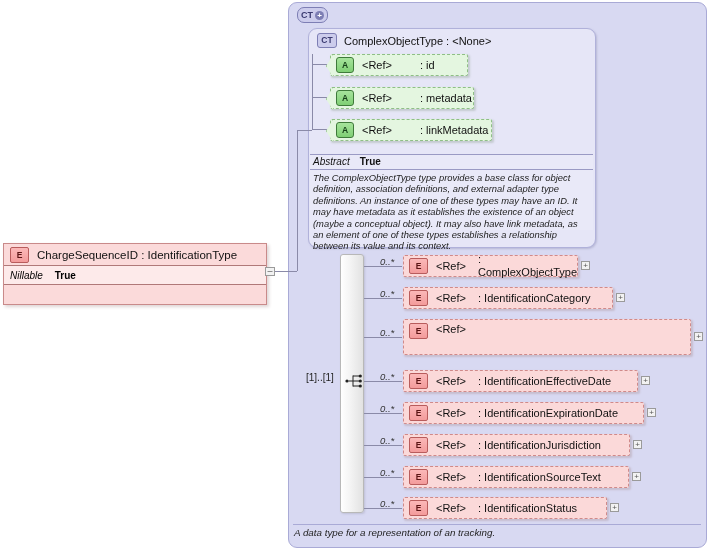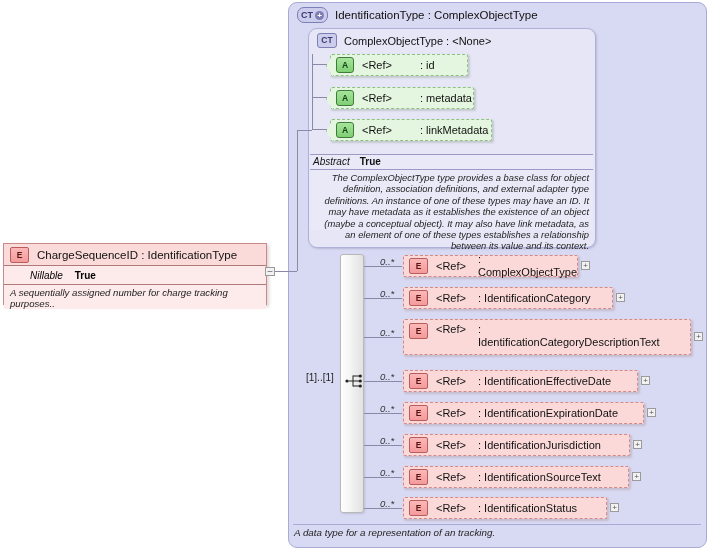--- a/index.html
+++ b/index.html
@@ -102,21 +102,21 @@
     position:absolute;left:310px;top:154px;width:283px;height:76px;
     background:#e9e9f8;
     box-sizing:border-box;
   }
   .absbox .rule{height:1px;background:#9a9ac4;width:100%;}
   .abs-row{display:flex;align-items:center;gap:10px;padding:1px 3px 2px 3px;}
   .abs-key{font-style:italic;font-size:10px;color:#111;}
   .abs-val{font-size:10px;font-weight:bold;color:#111;}
   .abs-doc{
     padding:2px 4px 0 3px;
-    font-style:italic;font-size:9.4px;line-height:11.4px;color:#222;text-align:right;
+    font-style:italic;font-size:9.4px;line-height:11.4px;color:#222;
   }
 
   
   .seqbar{
     position:absolute;left:340px;top:254px;width:24px;height:259px;
     background:linear-gradient(90deg,#ffffff 0%,#f3f3f3 45%,#e2e2e2 100%);
     border:1px solid #b8b8b8;
     border-radius:3px;
     box-shadow:1px 1px 2px rgba(120,120,140,.25);
     box-sizing:border-box;
@@ -174,21 +174,21 @@
     display:flex;align-items:center;gap:8px;
     height:21px;padding-left:6px;
   }
   .leftbox .hdr .badge-e{margin-left:0;margin-top:0;}
   .leftbox .title{font-size:11.5px;color:#111;}
   .leftbox .rule{height:1px;background:#b07878;}
   .leftbox .row{
     display:flex;align-items:center;gap:12px;
     height:18px;padding-left:6px;background:#fdeaea;
   }
-  .leftbox .k{font-style:italic;font-size:10px;margin-left:20px;}
+  .leftbox .k{font-style:italic;font-size:10px;}
   .leftbox .v{font-size:10px;font-weight:bold;}
   .leftbox .doc{
     padding:2px 4px 0 6px;background:#fdeaea;
     font-style:italic;font-size:9.6px;color:#222;
   }
   .minusbtn{
     position:absolute;left:265px;top:267px;width:10px;height:9px;
     border:1px solid #9a9a9a;background:#f2f2f2;box-sizing:border-box;
     font-size:9px;line-height:6px;text-align:center;color:#555;
   }
@@ -209,21 +209,20 @@
 <body>
 
 <div class="canvas">
 
   <div class="ct-panel">
     <div class="ct-header">
       <span class="badge-ct">
         <span>CT</span>
           <span class="plus">+</span>
       </span>
-      <span class="ct-title">IdentificationType : ComplexObjectType</span>
     </div>
   </div>
 
   <div class="base-panel">
     <div class="base-header">
       <span class="badge-ct2">CT</span>
       <span class="base-title">ComplexObjectType : &lt;None&gt;</span>
     </div>
   </div>
 
@@ -301,21 +300,20 @@
     <span class="badge-e">E</span>
     <span class="ref">&lt;Ref&gt;</span>
     <span class="nm">: IdentificationCategory</span>
   </div>
   <div class="plusbtn" style="left:616px;top:293px;">+</div>
 
   <div class="card" style="left:380px;top:327px;">0..*</div>
   <div class="el tall" style="left:403px;top:319px;width:288px;">
     <span class="badge-e">E</span>
     <span class="ref">&lt;Ref&gt;</span>
-    <span class="nm" style="max-width:178px;">: IdentificationCategoryDescriptionText</span>
   </div>
   <div class="plusbtn" style="left:694px;top:332px;">+</div>
 
   <div class="card" style="left:380px;top:371px;">0..*</div>
   <div class="el" style="left:403px;top:370px;width:235px;">
     <span class="badge-e">E</span>
     <span class="ref">&lt;Ref&gt;</span>
     <span class="nm">: IdentificationEffectiveDate</span>
   </div>
   <div class="plusbtn" style="left:641px;top:376px;">+</div>
@@ -359,19 +357,18 @@
     <div class="hdr">
       <span class="badge-e">E</span>
       <span class="title">ChargeSequenceID : IdentificationType</span>
     </div>
     <div class="rule"></div>
     <div class="row">
       <span class="k">Nillable</span>
       <span class="v">True</span>
     </div>
     <div class="rule"></div>
-    <div class="doc">A sequentially assigned number for charge tracking purposes..</div>
   </div>
 
   <div class="minusbtn">–</div>
   <div class="ln h" style="left:275px;top:271px;width:22px;"></div>
 
 </div>
 
 </body></html>

